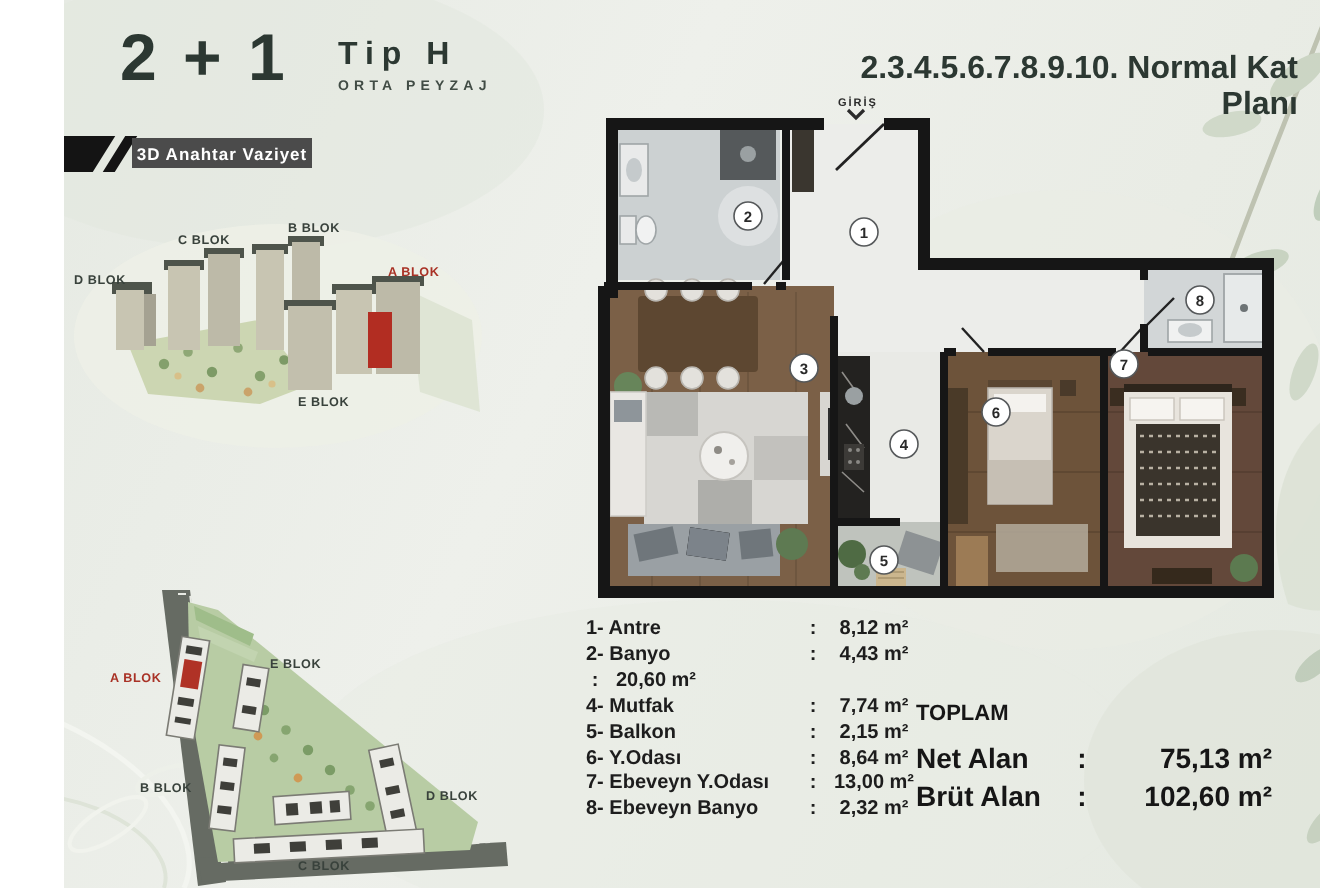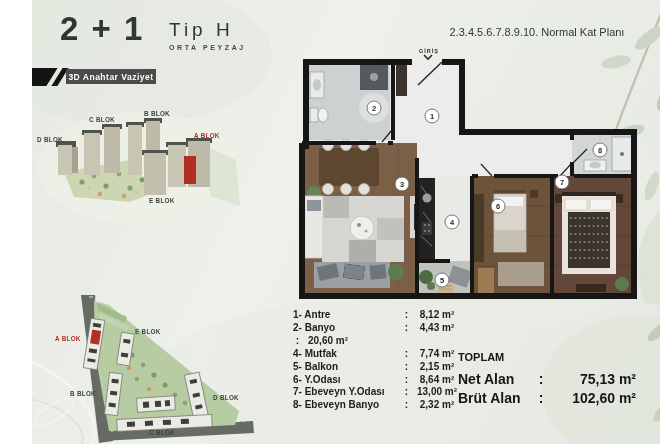--- a/index.html
+++ b/index.html
@@ -7,23 +7,23 @@
     position:relative; width:660px; height:444px; overflow:hidden;
     background:linear-gradient(115deg,#e6eae3 0%,#eef0eb 38%,#e9ece5 70%,#e4e9e1 100%);
     font-family:"Liberation Sans",sans-serif; color:var(--ink,#2c3832);margin-left:32px;
   }
   .abs{position:absolute;}
   .layer0{z-index:0;} .layer1{z-index:1;}
 
   
   .unit-type{left:28px; top:10px; font-size:33px; font-weight:800; letter-spacing:2px; color:var(--ink);}
   .tip-block{left:137px; top:19px;}
-  .tip-title{font-size:19px; font-weight:400; letter-spacing:4px; color:var(--ink);}
+  .tip-title{font-size:16px; font-weight:700; letter-spacing:4px; color:var(--ink);}
   .tip-sub{font-size:7px; font-weight:700; letter-spacing:2.6px; color:#414c45; margin-top:3px;}
-  .plan-title{left:393px; top:26px; width:224px; text-align:center; font-size:11px; font-weight:400; color:var(--ink);}
+  .plan-title{left:393px; top:26px; width:224px; text-align:right; font-size:16px; font-weight:700; color:var(--ink);}
 
   
   .badge{height:15px; background:var(--badge_bg,#4b4b4b); color:#fff; font-size:8.5px; font-weight:700;
          letter-spacing:.5px; display:flex; align-items:center; justify-content:center; width:90px; left:34px;}
   .badge-wrap{left:0; width:130px; height:17px;}
   .stripe{position:absolute; top:-1px; height:18px; background:#141414; transform:skewX(-32deg);}
   .stripe-a{left:-12px; width:32px;}
   .stripe-b{left:25px; width:6px;}
 
   

